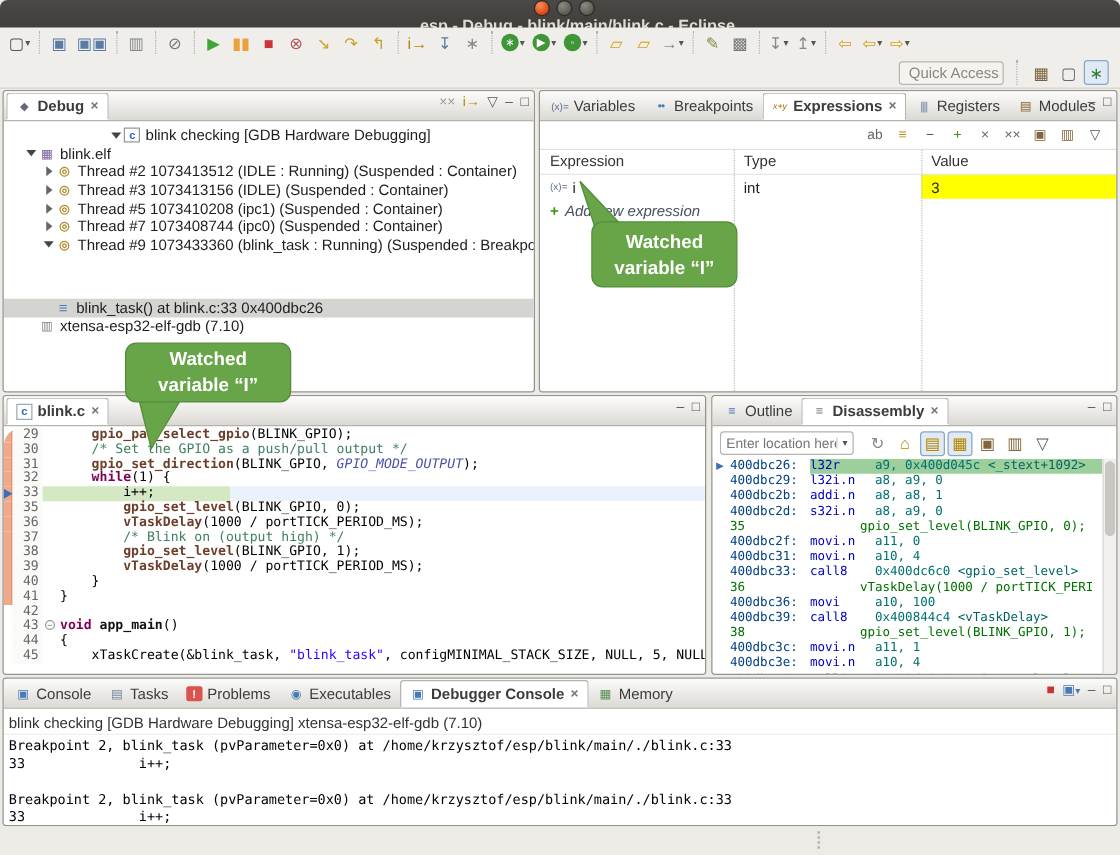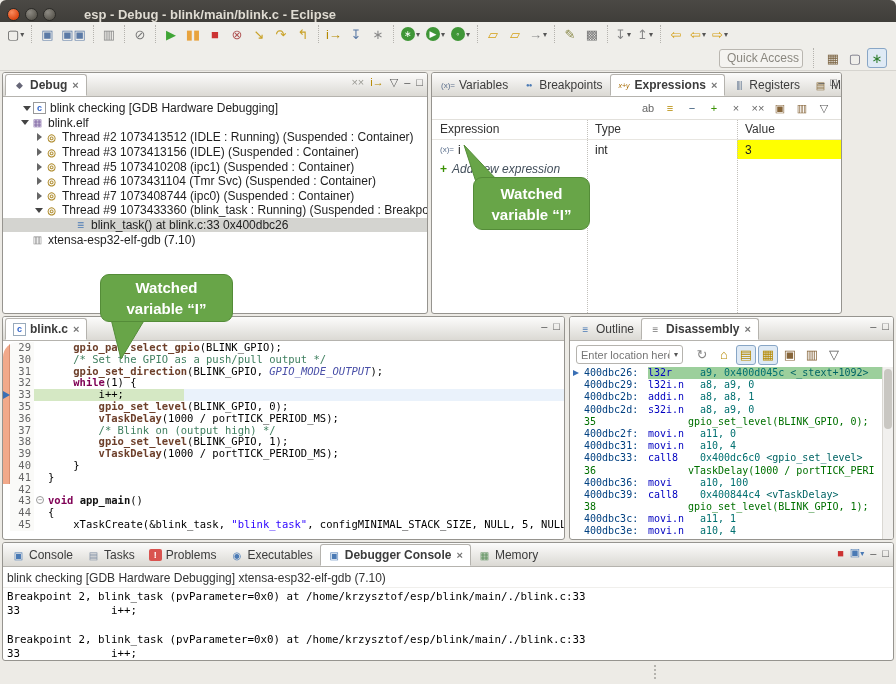--- a/index.html
+++ b/index.html
@@ -3,21 +3,21 @@
 <meta charset="utf-8">
 <style>
   * { margin:0; padding:0; box-sizing:border-box; }
   html,body { width:896px; height:684px; overflow:hidden; }
   body { font-family:"Liberation Sans", sans-serif; background:#3c3b37; }
   .win { position:relative; width:896px; height:684px; background:#edebe6; overflow:hidden; }
 
   
   .titlebar { position:absolute; left:0; top:0; width:896px; height:28px;
     background:linear-gradient(#4b4945,#3c3b37); border-radius:6px 6px 0 0;
-    display:flex; align-items:center; }
+    display:flex; align-items:center;flex-direction:column; }
   .winbtns { display:flex; gap:5px; margin-left:7px; }
   .wbtn { width:13px; height:13px; border-radius:50%; display:inline-block;
     border:1px solid #2c2b28; }
   .wbtn.close { background:radial-gradient(circle at 35% 30%, #f98b5d, #dd4814 70%); }
   .wbtn.min, .wbtn.max { background:radial-gradient(circle at 35% 30%, #8d8a83, #5a574f 75%); }
   .title { color:#dfdbd2; font-size:13px; font-weight:bold; margin-left:28px; white-space:nowrap; }
 
   
   .tbrow1 { position:absolute; left:0; top:22px; width:896px; height:24px;
     background:#efeeea; display:flex; align-items:center; padding-left:4px; }
@@ -77,21 +77,21 @@
   #debug-panel { left:2px; top:72px; width:426px; height:242px; }
   .debug-tree { position:absolute; top:25px; left:0; right:0; bottom:0; overflow:hidden; padding-top:3px; }
   .trow { height:14.6px; display:flex; align-items:center; font-size:12px; color:#1e1e1e; white-space:nowrap; }
   .trow.sel { background:#d4d4d0; }
   .exp { width:10px; display:inline-flex; justify-content:center; margin-right:1px; flex:none; }
   .exp-down i { width:0; height:0; border-left:4px solid transparent; border-right:4px solid transparent; border-top:5px solid #444; }
   .exp-right i { width:0; height:0; border-top:4px solid transparent; border-bottom:4px solid transparent; border-left:5px solid #666; }
   .trow .tico { margin-right:4px; flex:none; }
 
   
-  #expr-panel { left:431px; top:72px; width:411px; height:242px; }
+  #expr-panel { left:431px; top:72px; width:463px; height:242px; }
   .expr-toolbar { position:absolute; top:25px; left:0; right:0; height:22px; border-bottom:1px solid #e2e0db;
     display:flex; align-items:center; justify-content:flex-end; padding-right:6px; background:#fff; }
   .expr-toolbar .tbi .glyph { font-size:11px; }
   .exprhead { position:absolute; top:47px; left:0; right:0; height:20px; display:flex; font-size:12px; color:#333;
     border-bottom:1px solid #e8e6e1; background:#fff; }
   .exprhead div { padding:2px 0 0 8px; }
   .ecol1 { width:155px; } .ecol2 { width:150px; } .ecol3 { flex:1; }
   .exprbody { position:absolute; top:67px; left:0; right:0; bottom:0; }
   .vline { position:absolute; top:-20px; bottom:0; border-left:1px dotted #c2c0bb; }
   .exprrow { display:flex; height:19px; align-items:center; font-size:12px; color:#222; }
@@ -301,21 +301,21 @@
         </div>
         <div class="panelbtns" id="debug-pb">
           <span class="pbi" style="color: rgb(154, 154, 148);">××</span>
           <span class="pbi" style="color: rgb(181, 137, 0);">i→</span>
           <span class="pbi" style="color: rgb(85, 85, 85);">▽</span>
           <span class="pbi" style="color: rgb(85, 85, 85);">–</span>
           <span class="pbi" style="color: rgb(85, 85, 85);">□</span>
         </div>
     </div>
     <div class="debug-tree" id="debug-tree">
-        <div class="trow" style="padding-left: 19px;">
+        <div class="trow" style="padding-left: 3px; justify-content: center;">
           <span class="exp exp-down">
             <i></i>
           </span>
           <span class="tico c-app-icon"></span>
           <span>blink checking [GDB Hardware Debugging]</span>
         </div>
         <div class="trow" style="padding-left: 17px;">
           <span class="exp exp-down">
             <i></i>
           </span>
@@ -341,37 +341,30 @@
             <i></i>
           </span>
           <span class="tico thread-icon"></span>
           <span>Thread #5 1073410208 (ipc1) (Suspended : Container)</span>
         </div>
         <div class="trow" style="padding-left: 31px;">
           <span class="exp exp-right">
             <i></i>
           </span>
           <span class="tico thread-icon"></span>
-          <span>Thread #6 1073431104 (Tmr Svc) (Suspended : Container)</span>
-        </div>
-        <div class="trow" style="padding-left: 31px;">
-          <span class="exp exp-right">
-            <i></i>
-          </span>
-          <span class="tico thread-icon"></span>
           <span>Thread #7 1073408744 (ipc0) (Suspended : Container)</span>
         </div>
         <div class="trow" style="padding-left: 31px;">
           <span class="exp exp-down">
             <i></i>
           </span>
           <span class="tico thread-icon"></span>
           <span>Thread #9 1073433360 (blink_task : Running) (Suspended : Breakpoint)</span>
         </div>
-        <div class="trow sel" style="padding-left: 60px;">
+        <div class="trow sel" style="padding-left: 30px; margin-top: 36px;">
           <span class="exp exp-none"></span>
           <span class="tico stack-frame-icon"></span>
           <span>blink_task() at blink.c:33 0x400dbc26</span>
         </div>
         <div class="trow" style="padding-left: 17px;">
           <span class="exp exp-none"></span>
           <span class="tico gdb-icon"></span>
           <span>xtensa-esp32-elf-gdb (7.10)</span>
         </div>
       </div>

